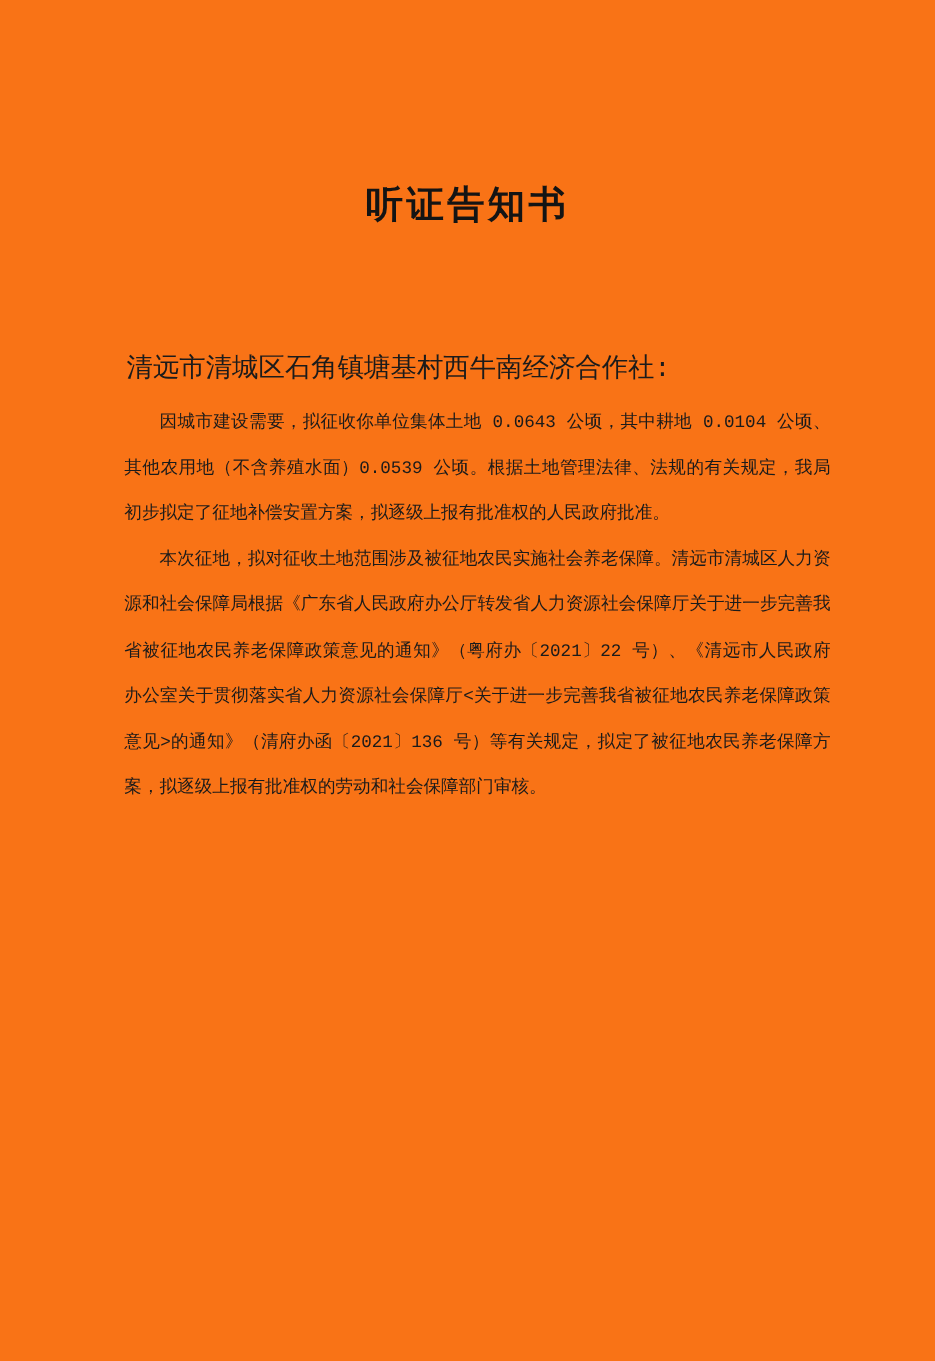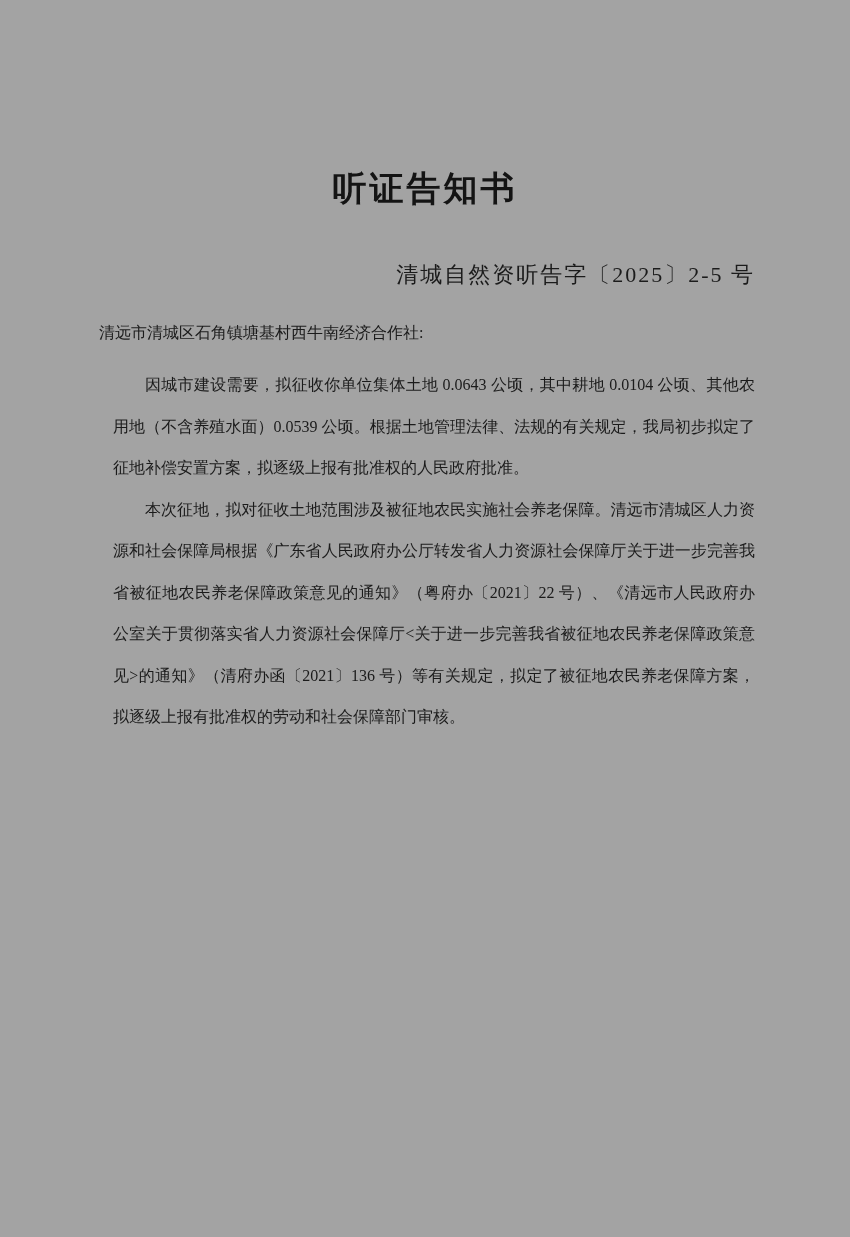--- a/index.html
+++ b/index.html
@@ -5,23 +5,23 @@
   html, body {
     margin: 0;
     padding: 0;
     background: #ffffff;
   }
   .page {
     position: relative;
     width: 850px;
     height: 1237px;
     margin: 0 auto;
-    background: #a3a3a3;
+    background: #f97316;
     color: #1b1b1b;
-    font-family: Liberation Serif, serif;
+    font-family: Liberation Mono, monospace;
     overflow: hidden;
   }
   .doc-title {
     position: absolute;
     top: 168px;
     left: 0;
     width: 100%;
     margin: 0;
     text-align: center;
     font-size: 34px;
@@ -37,23 +37,23 @@
     right: 95px;
     text-align: right;
     font-size: 22px;
     line-height: 1.3;
     letter-spacing: 2px;
     white-space: nowrap;
   }
   .addressee {
     position: absolute;
     top: 323px;
-    left: 99px;
+    left: 115px;
     right: 95px;
-    font-size: 16px;
+    font-size: 24px;
     line-height: 1.2;
   }
   .doc-body {
     position: absolute;
     top: 364px;
     left: 113px;
     width: 642px;
     font-size: 16px;
     line-height: 41.5px;
     text-align: justify;
@@ -64,21 +64,20 @@
     text-indent: 2em;
   }
 </style>
 </head>
 <body>
 
 <div class="page">
 
   <h1 class="doc-title">听证告知书</h1>
 
-  <div class="doc-number">清城自然资听告字〔2025〕2-5 号</div>
 
   <div class="addressee">清远市清城区石角镇塘基村西牛南经济合作社:</div>
 
   <div class="doc-body">
     <p>因城市建设需要，拟征收你单位集体土地 0.0643 公顷，其中耕地 0.0104 公顷、其他农用地（不含养殖水面）0.0539 公顷。根据土地管理法律、法规的有关规定，我局初步拟定了征地补偿安置方案，拟逐级上报有批准权的人民政府批准。</p>
     <p>本次征地，拟对征收土地范围涉及被征地农民实施社会养老保障。清远市清城区人力资源和社会保障局根据《广东省人民政府办公厅转发省人力资源社会保障厅关于进一步完善我省被征地农民养老保障政策意见的通知》（粤府办〔2021〕22 号）、《清远市人民政府办公室关于贯彻落实省人力资源社会保障厅&lt;关于进一步完善我省被征地农民养老保障政策意见&gt;的通知》（清府办函〔2021〕136 号）等有关规定，拟定了被征地农民养老保障方案，拟逐级上报有批准权的劳动和社会保障部门审核。</p>
   </div>
 
 </div>
 

